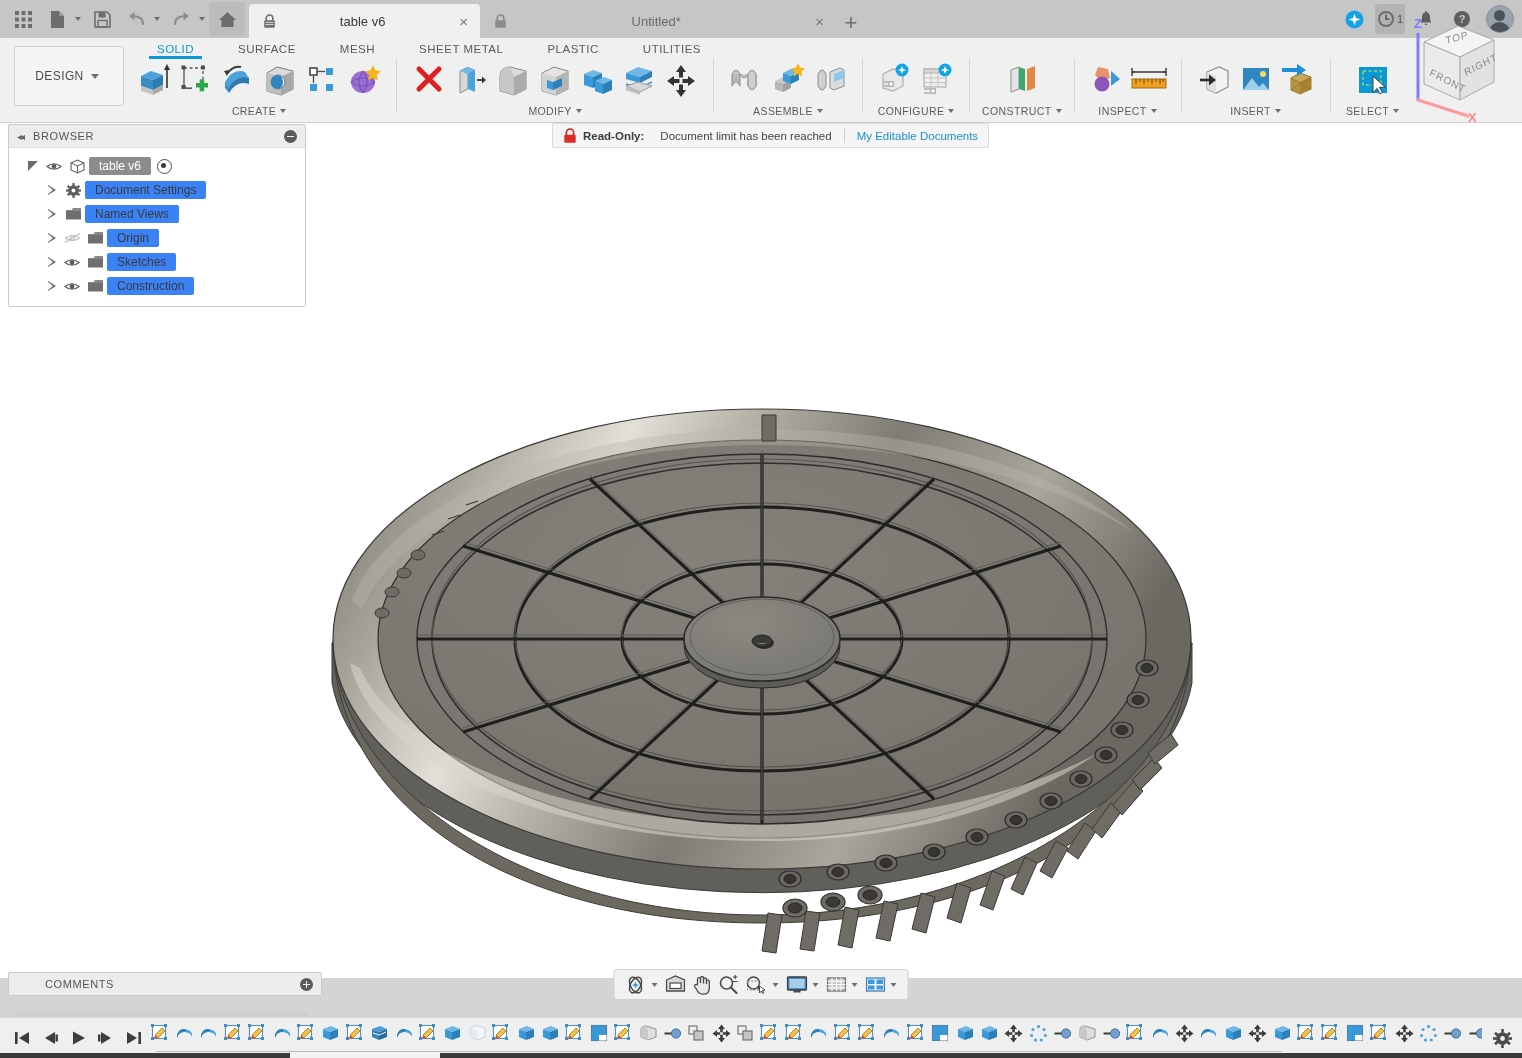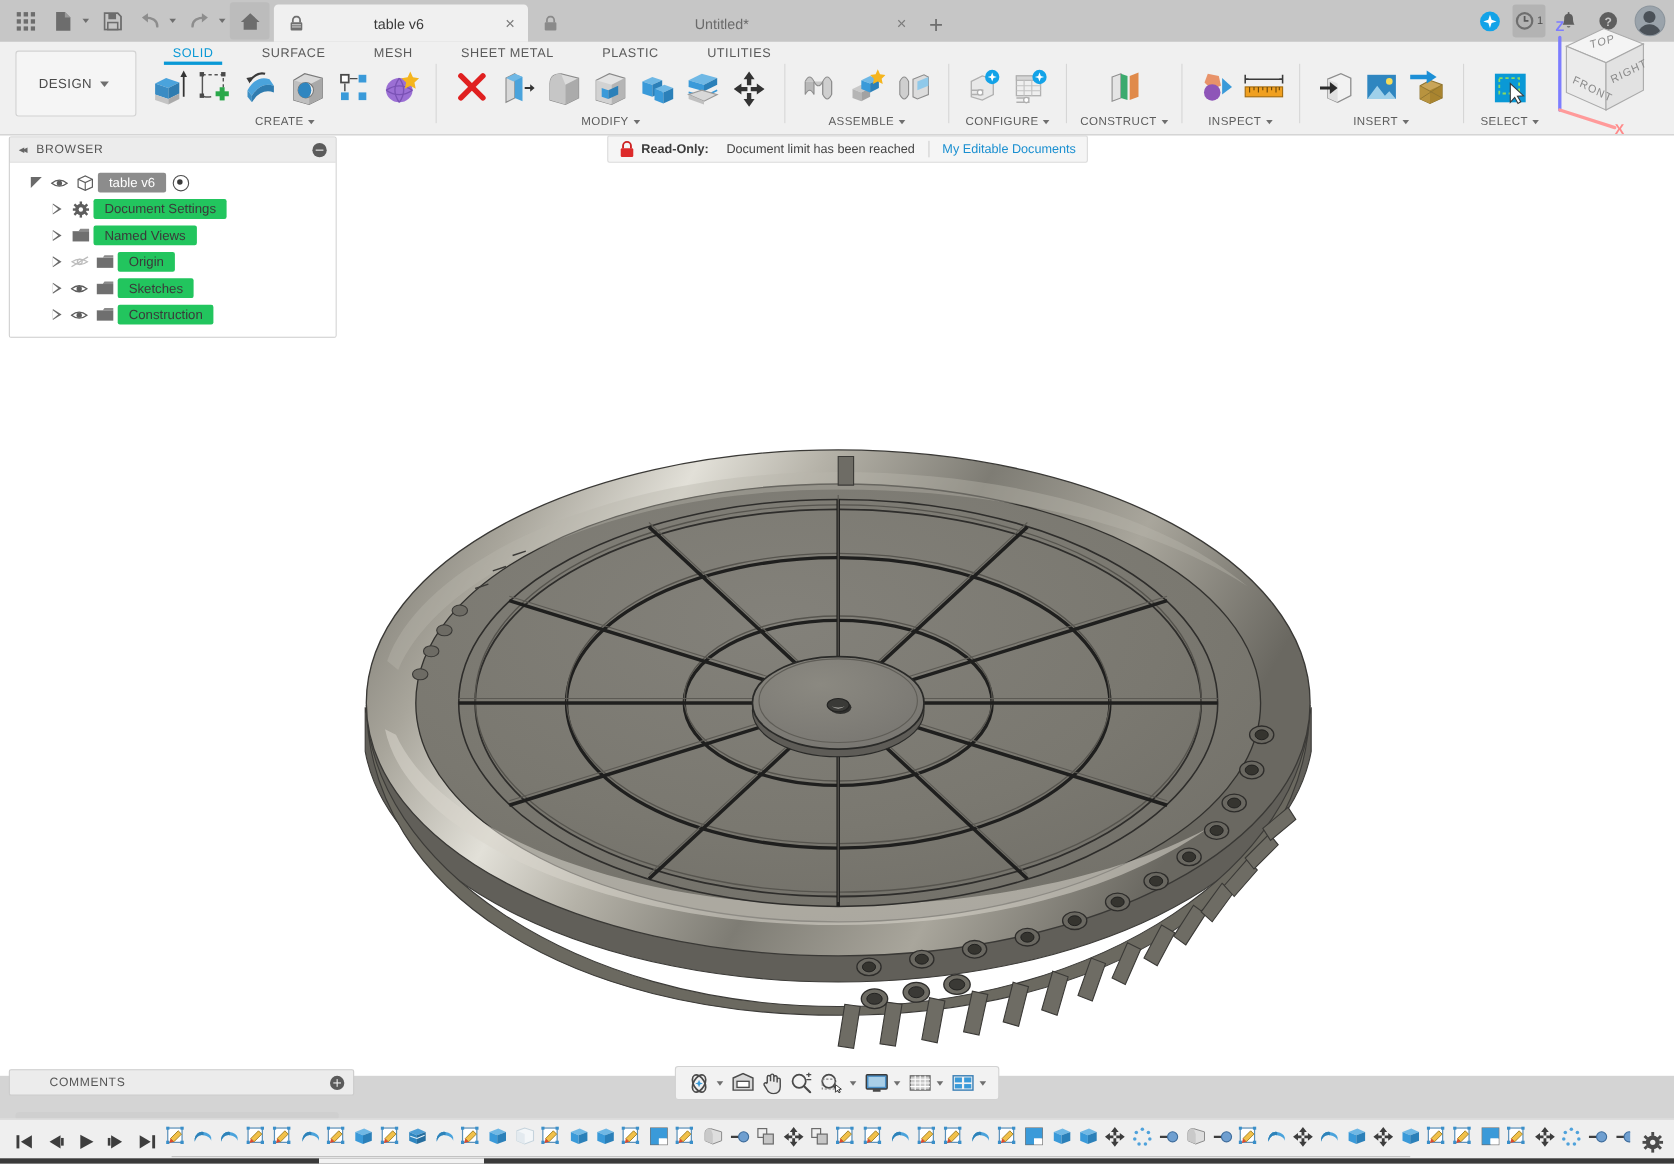--- a/index.html
+++ b/index.html
@@ -105,21 +105,21 @@
     width:18px;display:flex;align-items:center;justify-content:center;color:#656565;font-size:11px;
   }
   .tri-r{position:relative;width:9px;height:11px;}
   .tri-r:before{content:"";position:absolute;left:0;top:0;border-top:5.5px solid transparent;border-bottom:5.5px solid transparent;border-left:8px solid #6a6a6a;}
   .tri-r:after{content:"";position:absolute;left:0;top:1.6px;border-top:4px solid transparent;border-bottom:4px solid transparent;border-left:5.6px solid #fff;}
   .tri-d{position:relative;width:12px;height:12px;}
   .tri-d:before{content:"";position:absolute;left:0;top:1px;width:0;height:0;border-left:10px solid #6a6a6a;border-bottom:10px solid transparent;}
 
   .eye{width:22px;display:flex;align-items:center;justify-content:center;}
   .tname{
-    background:#22c55e;padding:2px 10px;border-radius:2px;color:#3a3a3a;white-space:nowrap;
+    background:#3b82f6;padding:2px 10px;border-radius:2px;color:#3a3a3a;white-space:nowrap;
   }
   .tname.sel{background:#8c8c8c;color:#fff;}
   .ticon{width:24px;display:flex;align-items:center;justify-content:center;}
   .radio-dot{
     width:13px;height:13px;border-radius:50%;border:1.5px solid #4e4e4e;margin-left:6px;position:relative;background:#fff;
   }
   .radio-dot:after{content:"";position:absolute;left:3px;top:3px;width:5px;height:5px;border-radius:50%;background:#3a3a3a;}
 
   
   .canvas{

